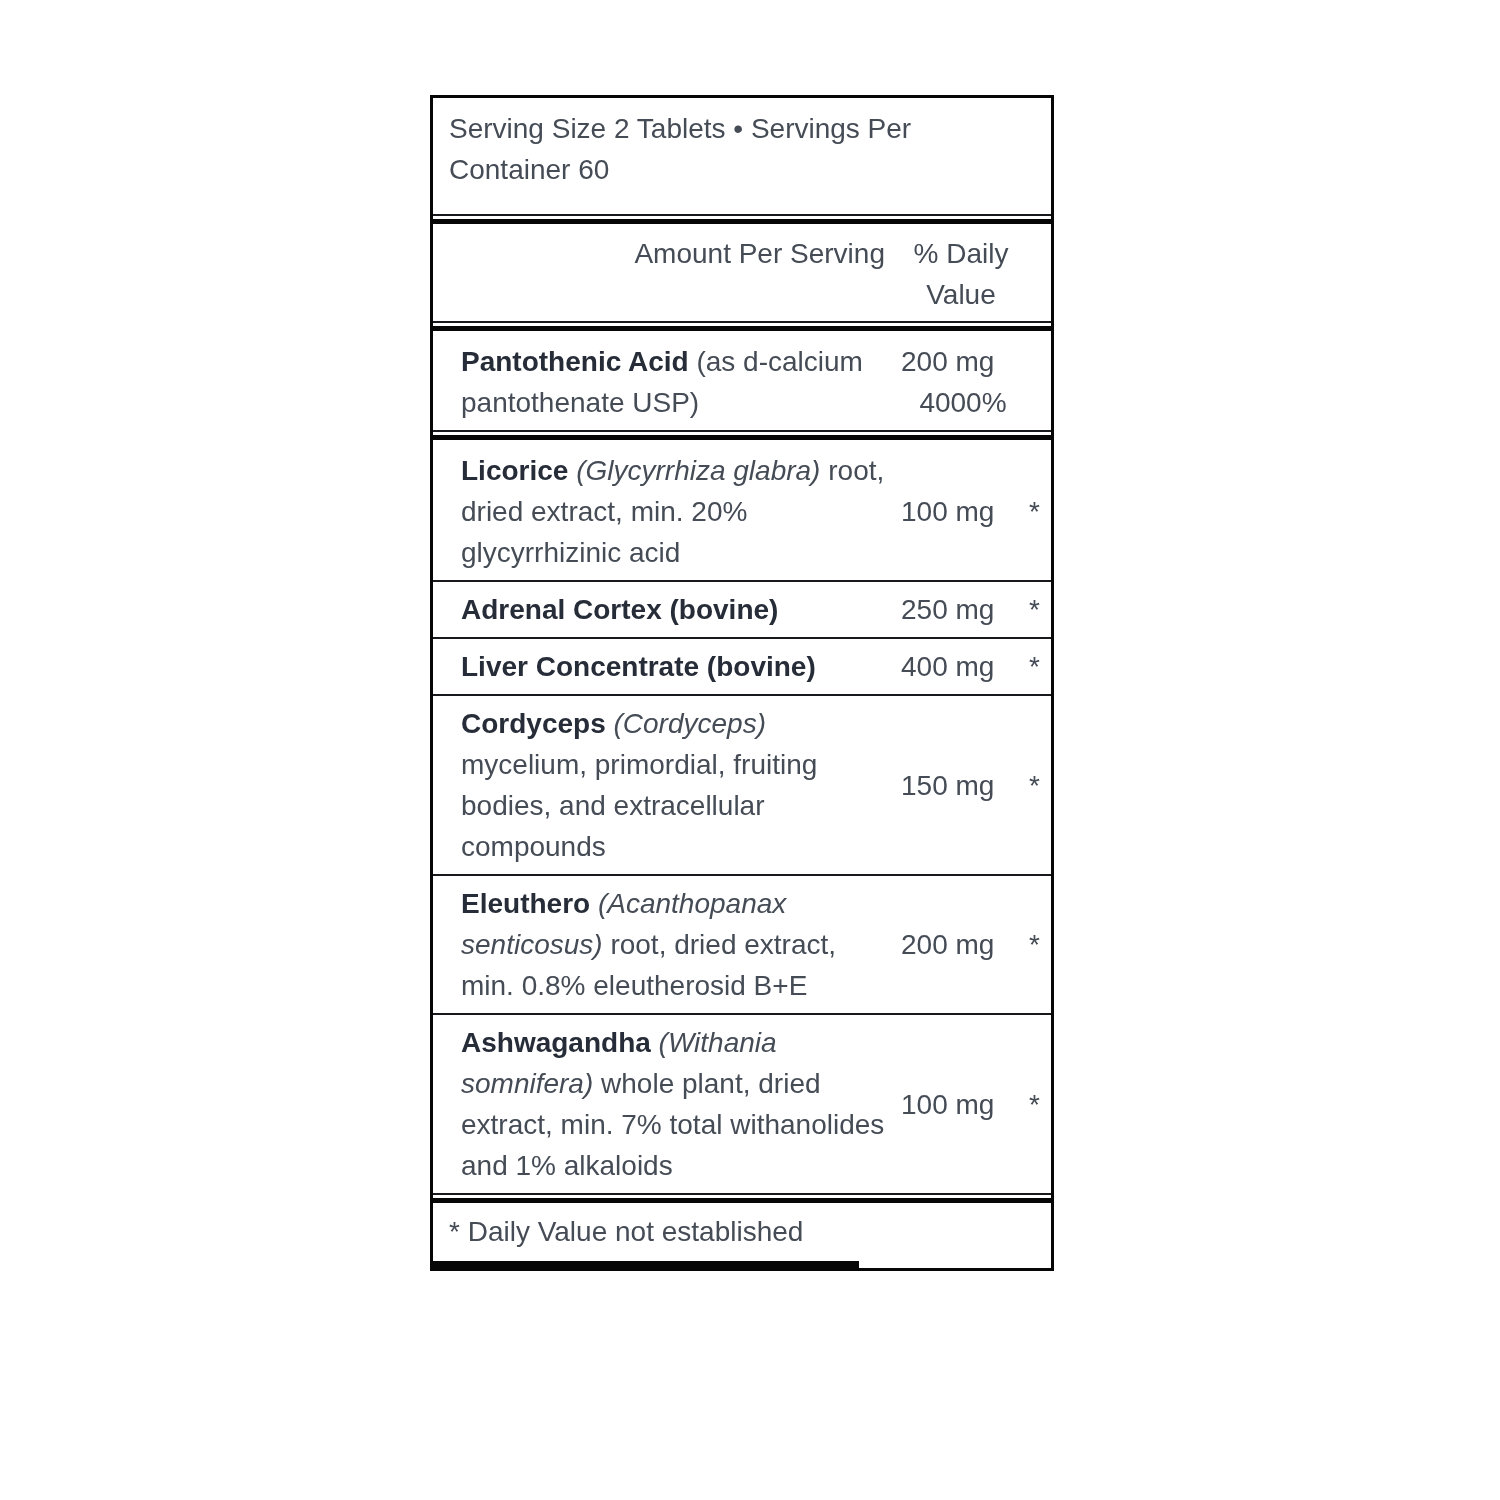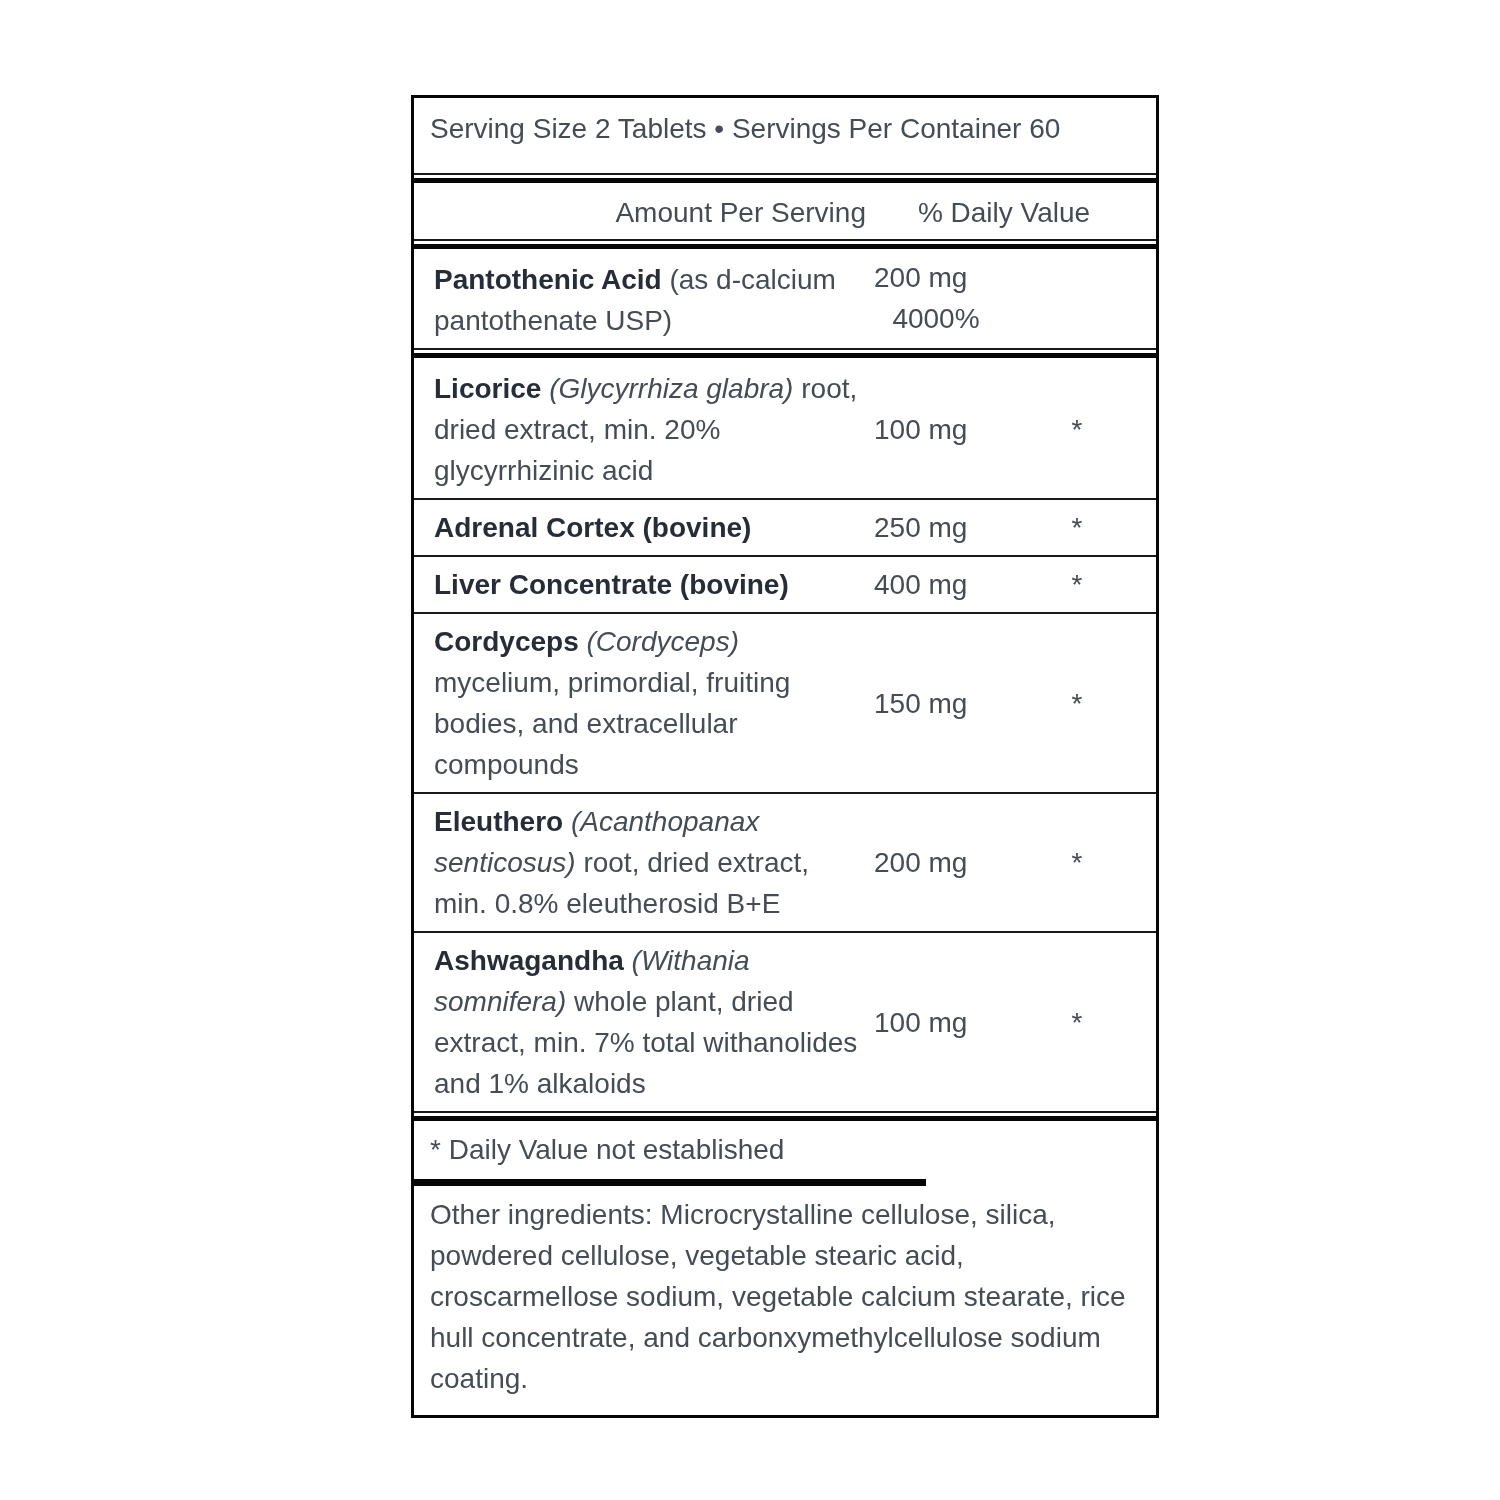--- a/index.html
+++ b/index.html
@@ -12,22 +12,22 @@
   html, body { margin: 0; padding: 0; }
   body {
     width: 1500px; height: 1500px;
     background: var(--bg-color);
     font-family: "Liberation Sans", sans-serif;
     overflow: hidden;
   }
   .page { position: relative; width: 1500px; height: 1500px; background: var(--bg-color); }
   .label {
     position: absolute;
-    left: 411px; top: 95px;
-    width: 748px;
+    left: 430px; top: 95px;
+    width: 624px;
     background: var(--bg-color);
     border: 3px solid var(--border-color);
     color: var(--text-color);
     font-size: 28px;
     line-height: 41px;
   }
   .row { border-bottom: 2px solid #17191d; }
   .serving { padding: 10px 18px 24px 16px; }
   .header-row { padding: 6px 0; display: flex; }
   .hdr-amount { flex: 0 0 452px; padding-left: 16px; text-align: right; }
@@ -36,21 +36,21 @@
     height: 11px;
     background: var(--border-color);
     border-top: 3px solid #fff;
     border-bottom: 3px solid #fff;
   }
   .bar.partial {
     width: 69%;
     border-bottom: none;
     border-top: 4px solid #fff;
   }
-  .ingredient { display: flex; padding: 5px 4px; }
+  .ingredient { display: flex; padding: 5px 12px; align-items: center; }
   .cell.name { flex: 0 0 452px; padding: 2px 8px 2px 16px; }
   .cell.amount { flex: 0 0 132px; display: flex; align-items: center; }
   .cell.amount .amt-line { padding-left: 4px; }
   .cell.amount.stacked { flex-direction: column; align-items: stretch; justify-content: flex-start; }
   .cell.amount.stacked .dv-line { text-align: center; }
   .cell.dv { flex: 1; display: flex; align-items: center; justify-content: center; }
   .seg-bold { font-weight: bold; color: var(--bold-color); }
   .seg-italic { font-style: italic; }
   .footnote { padding: 5px 16px; border-bottom: none; }
   .other { padding: 8px 18px 16px 16px; border-bottom: none; }
@@ -145,18 +145,15 @@
   </div>
 <div class="bar"></div>
       </div>
 
     <div class="row footnote">
       <span>* Daily Value not established</span>
     </div>
 
     <div class="bar partial"></div>
 
-    <div class="row other">
-      <span>Other ingredients: Microcrystalline cellulose, silica, powdered cellulose, vegetable stearic acid, croscarmellose sodium, vegetable calcium stearate, rice hull concentrate, and carbonxymethylcellulose sodium coating.</span>
-    </div>
 
   </div>
 </div>
 
 </body></html>

